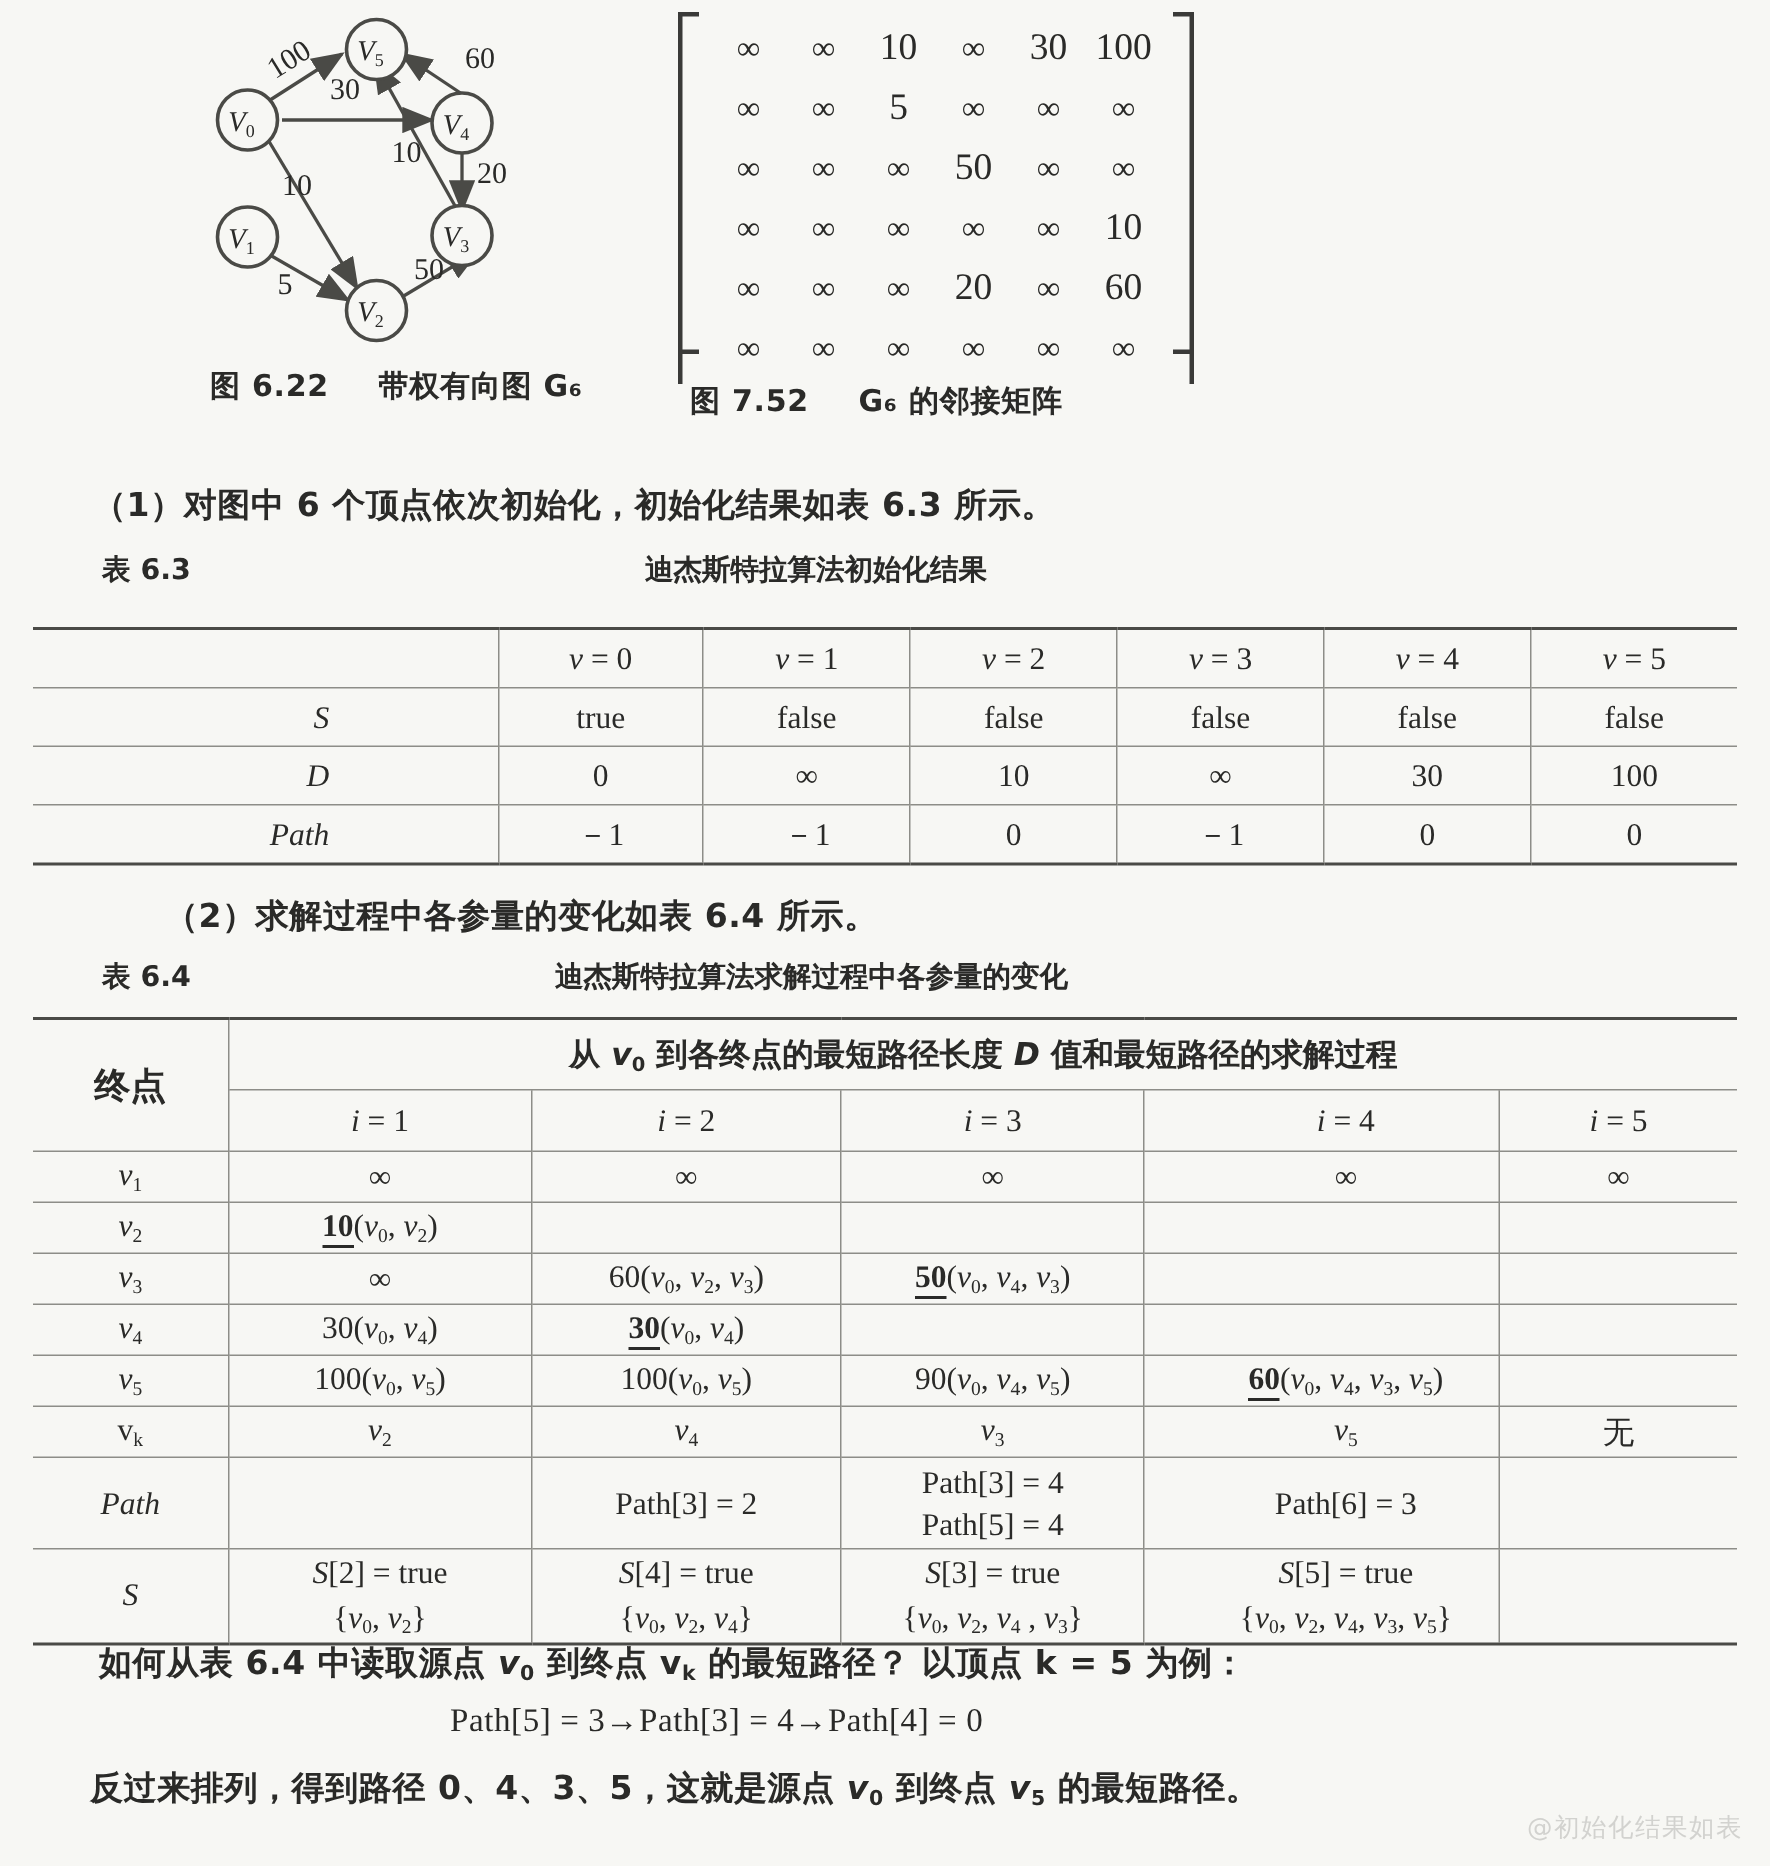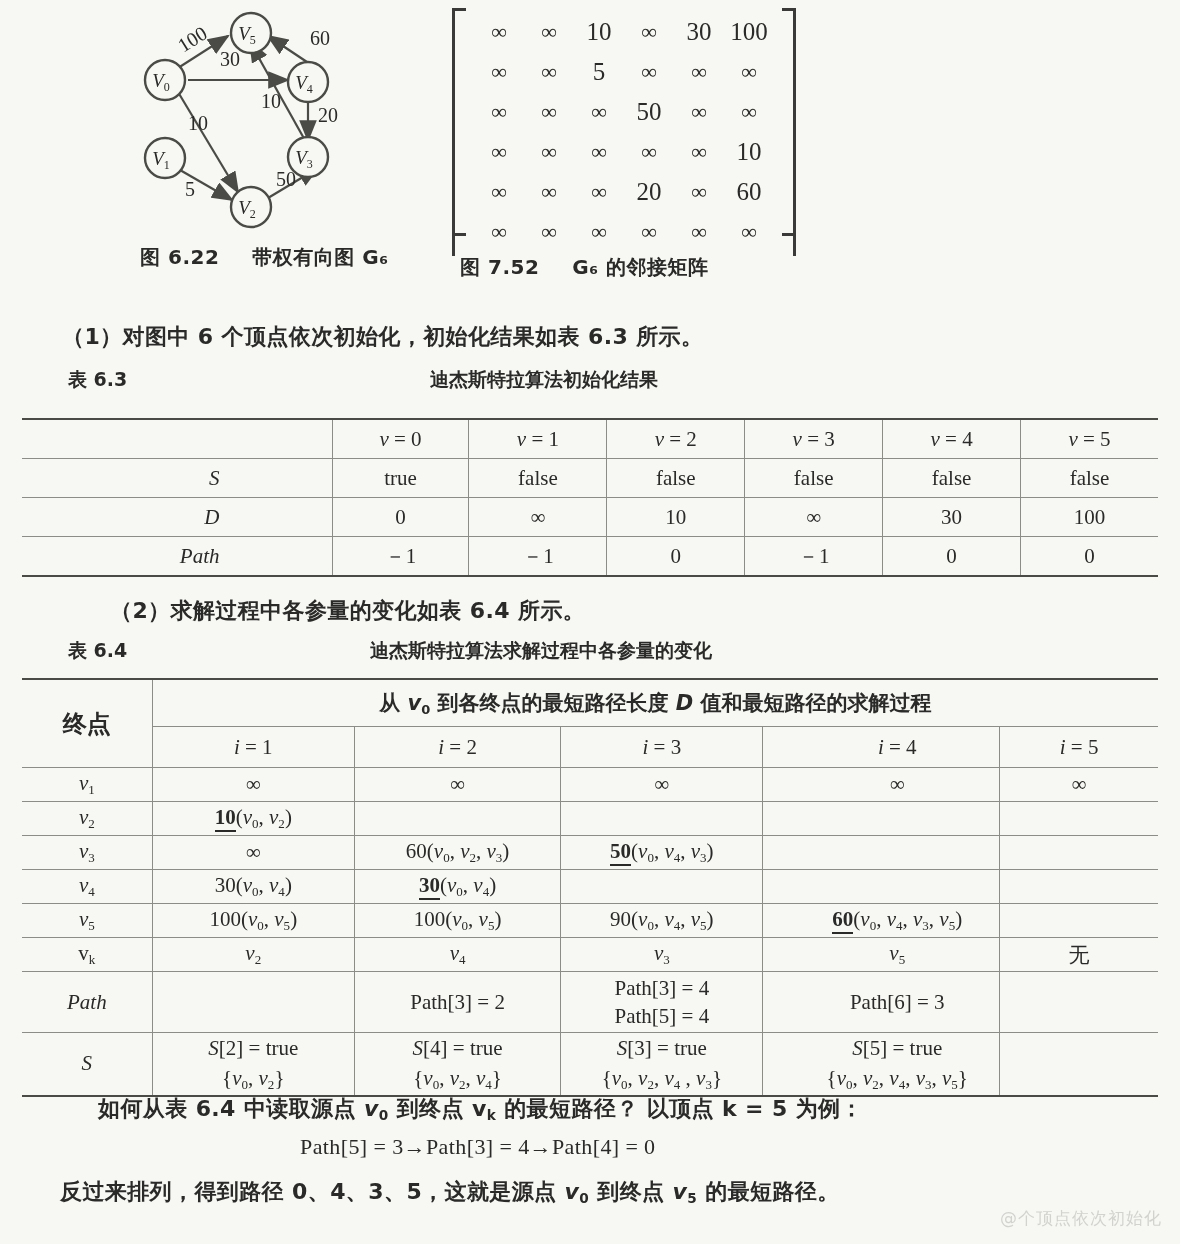--- a/index.html
+++ b/index.html
@@ -45,21 +45,21 @@
   table.matrix td{
     width:48px;height:38px;text-align:center;vertical-align:middle;
     font-size:25px;font-family:"Liberation Serif",serif;
   }
   table.matrix td.inf{font-size:22px;}
 
   
   .para{position:absolute;font-size:22px;letter-spacing:.4px;white-space:nowrap;}
   #para-1{left:62px;top:322px;}
   #para-2{left:62px;top:596px;margin-left:48px;}
-  #para-3{left:66px;top:1094px;margin-left:32px;}
+  #para-3{left:66px;top:1094px;}
   #para-4{left:300px;top:1134px;}
   #para-5{left:60px;top:1177px;}
 
   
   .tbl-cap-no{position:absolute;font-size:19px;}
   .tbl-cap-title{position:absolute;font-size:19px;}
   #cap-63-no{left:68px;top:367px;}
   #cap-63-title{left:430px;top:367px;}
   #cap-64-no{left:68px;top:638px;}
   #cap-64-title{left:370px;top:638px;}
@@ -358,14 +358,14 @@
           <td class="r-s c4 thick-bot"><span class="it">S</span>[5] = true<br>{<span class="it">v</span><span class="subn">0</span>, <span class="it">v</span><span class="subn">2</span>, <span class="it">v</span><span class="subn">4</span>, <span class="it">v</span><span class="subn">3</span>, <span class="it">v</span><span class="subn">5</span>}</td>
           <td class="r-s c5 noright thick-bot"></td>
         </tr>
       </tbody>
   </table>
 
   <div class="para cn" id="para-3">如何从表 6.4 中读取源点 <span class="it">v</span><span class="subn">0</span> 到终点 v<span class="subn">k</span> 的最短路径？ 以顶点 k = 5 为例：</div>
   <div class="para" id="para-4">Path[5] = 3→Path[3] = 4→Path[4] = 0</div>
   <div class="para cn" id="para-5">反过来排列，得到路径 0、4、3、5，这就是源点 <span class="it">v</span><span class="subn">0</span> 到终点 <span class="it">v</span><span class="subn">5</span> 的最短路径。</div>
 
-  <div id="watermark">@个顶点依次初始化</div>
+  <div id="watermark">@初始化结果如表</div>
 </div>
 
 </body></html>

